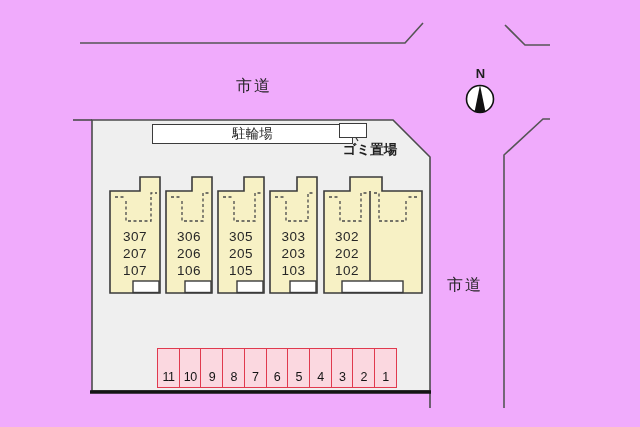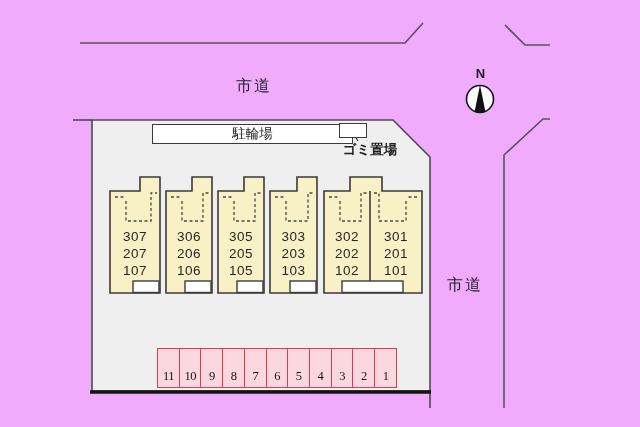--- a/index.html
+++ b/index.html
@@ -20,21 +20,21 @@
   #garbage-lbl{left:330px;top:141px;width:80px;font-size:13.5px;font-weight:700;}
   #parking-lbl{left:230px;top:328px;width:85px;font-size:14px;font-weight:500;}
   #road-lbl-top{left:224px;top:76px;width:60px;}
   #road-lbl-right{left:444px;top:275px;width:42px;}
   #north-lbl{left:470px;top:66px;width:21px;}
   .unit-nums{
     position:absolute;top:228px;height:54px;text-align:center;
     font-size:13.5px;line-height:17px;color:#262626;font-weight:500;letter-spacing:.5px;
   }
   #parking-row{
-    position:absolute;left:157px;top:348px;height:40px;display:flex;font-family:Liberation Serif, serif;
+    position:absolute;left:157px;top:348px;height:40px;display:flex;
   }
   .pspace{
     width:23px;height:40px;box-sizing:border-box;background:#fbd8e0;
     border:1.3px solid #e03a4e;margin-left:-1.3px;
     display:flex;align-items:flex-end;justify-content:center;
   }
   .pspace:first-child{margin-left:0;}
   .pspace span{font-size:12.5px;color:#141414;padding-bottom:3px;font-weight:500;letter-spacing:-0.5px;}
 </style>
 </head>
@@ -146,18 +146,13 @@
     <div class="unit-nums" style="left: 270px; width: 47px;">
       <div>303</div>
       <div>203</div>
       <div>103</div>
     </div>
     <div class="unit-nums" style="left: 324px; width: 46px;">
       <div>302</div>
       <div>202</div>
       <div>102</div>
     </div>
-    <div class="unit-nums" style="left: 370px; width: 52px;">
-      <div>301</div>
-      <div>201</div>
-      <div>101</div>
-    </div>
   </div>
 
 </body></html>

